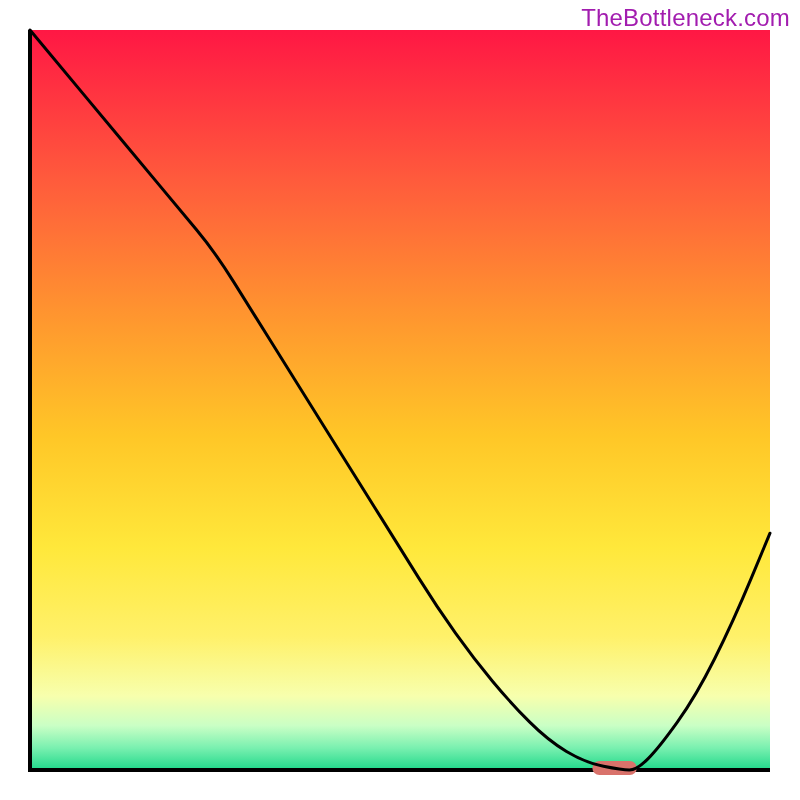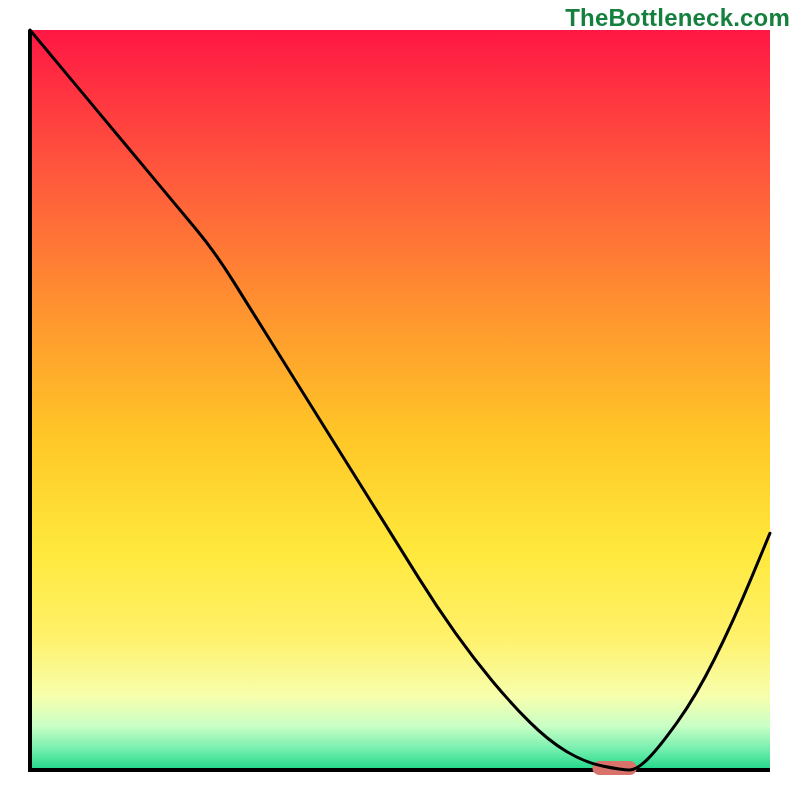--- a/index.html
+++ b/index.html
@@ -13,22 +13,22 @@
   .container {
     position: relative;
     width: 800px;
     height: 800px;
   }
   .watermark {
     position: absolute;
     top: 4px;
     right: 10px;
     font-size: 24px;
-    color: #15803d;
-    font-weight: 700;
+    color: #a21caf;
+    font-weight: 400;
     letter-spacing: 0.2px;
   }
   svg {
     display: block;
   }
 </style>
 </head>
 <body>
 
 <div class="container">

